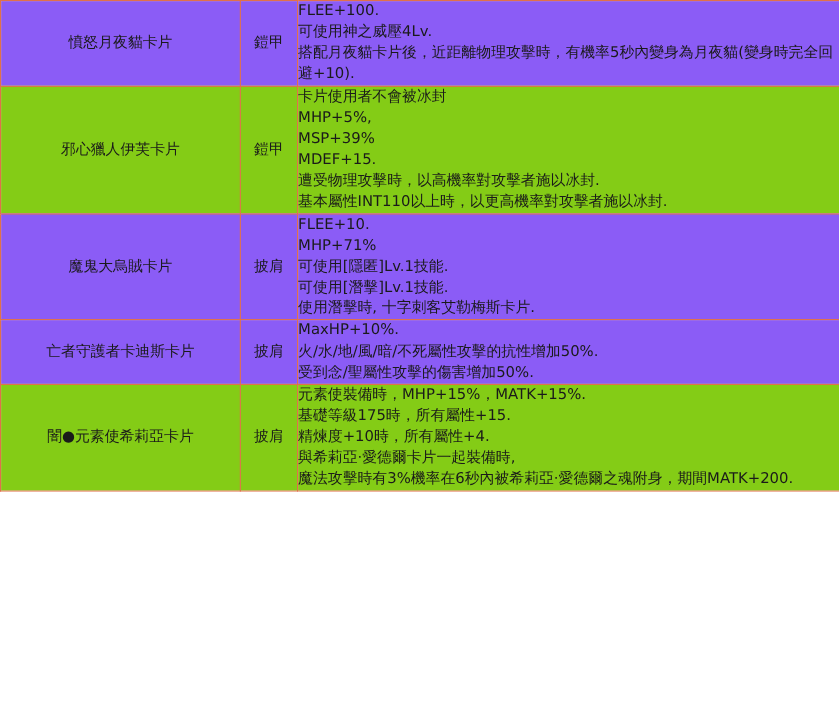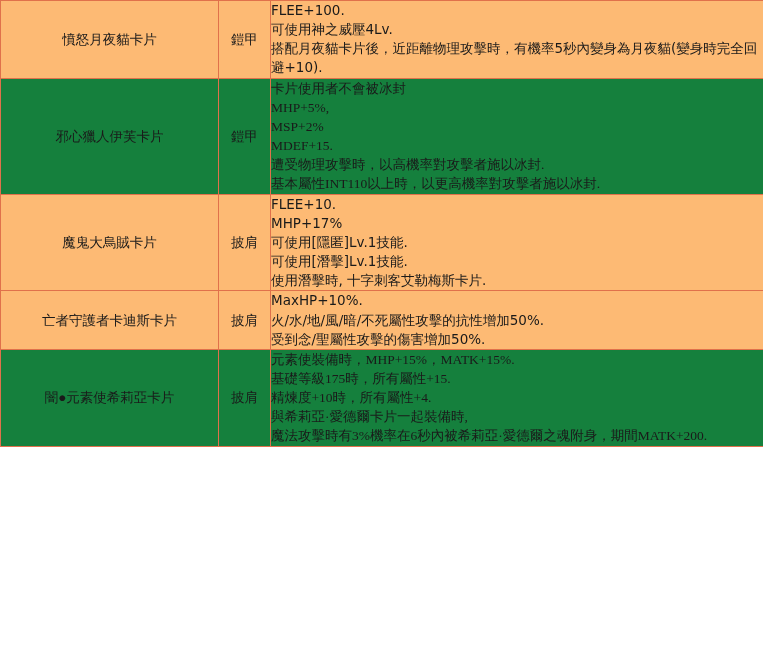--- a/index.html
+++ b/index.html
@@ -20,22 +20,22 @@
   #card-table col.c-slot { width: 52px; }
   #card-table col.c-desc { width: 493px; }
 
   #card-table td {
     border: 1px solid #e0714b;
     padding: 0;
     vertical-align: middle;
     font-size: 13.5px;
     line-height: 1.42;
   }
-  tr.row-light td { background: #fdba74; }
-  tr.row-dark  td { background: #15803d; font-family: Liberation Serif, serif; }
+  tr.row-light td { background: #8b5cf6; }
+  tr.row-dark  td { background: #84cc16; }
 
   td.name-cell {
     text-align: center;
     padding: 6px 4px;
     font-size: 14px;
   }
   td.slot-cell {
     text-align: center;
     padding: 6px 2px;
     font-size: 14px;
@@ -73,32 +73,32 @@
           <span class="line">可使用神之威壓4Lv.</span>
           <span class="line">搭配月夜貓卡片後，近距離物理攻擊時，有機率5秒內變身為月夜貓(變身時完全回避+10).</span>
         </td>
       </tr>
       <tr class="row-dark">
         <td class="name-cell">邪心獵人伊芙卡片</td>
         <td class="slot-cell">鎧甲</td>
         <td class="desc-cell">
           <span class="line">卡片使用者不會被冰封</span>
           <span class="line">MHP+5%,</span>
-          <span class="line">MSP+2%</span>
+          <span class="line">MSP+39%</span>
           <span class="line">MDEF+15.</span>
           <span class="line">遭受物理攻擊時，以高機率對攻擊者施以冰封.</span>
           <span class="line">基本屬性INT110以上時，以更高機率對攻擊者施以冰封.</span>
         </td>
       </tr>
       <tr class="row-light">
         <td class="name-cell">魔鬼大烏賊卡片</td>
         <td class="slot-cell">披肩</td>
         <td class="desc-cell">
           <span class="line">FLEE+10.</span>
-          <span class="line">MHP+17%</span>
+          <span class="line">MHP+71%</span>
           <span class="line">可使用[隱匿]Lv.1技能.</span>
           <span class="line">可使用[潛擊]Lv.1技能.</span>
           <span class="line">使用潛擊時, 十字刺客艾勒梅斯卡片.</span>
         </td>
       </tr>
       <tr class="row-light">
         <td class="name-cell">亡者守護者卡迪斯卡片</td>
         <td class="slot-cell">披肩</td>
         <td class="desc-cell">
           <span class="line">MaxHP+10%.</span>

